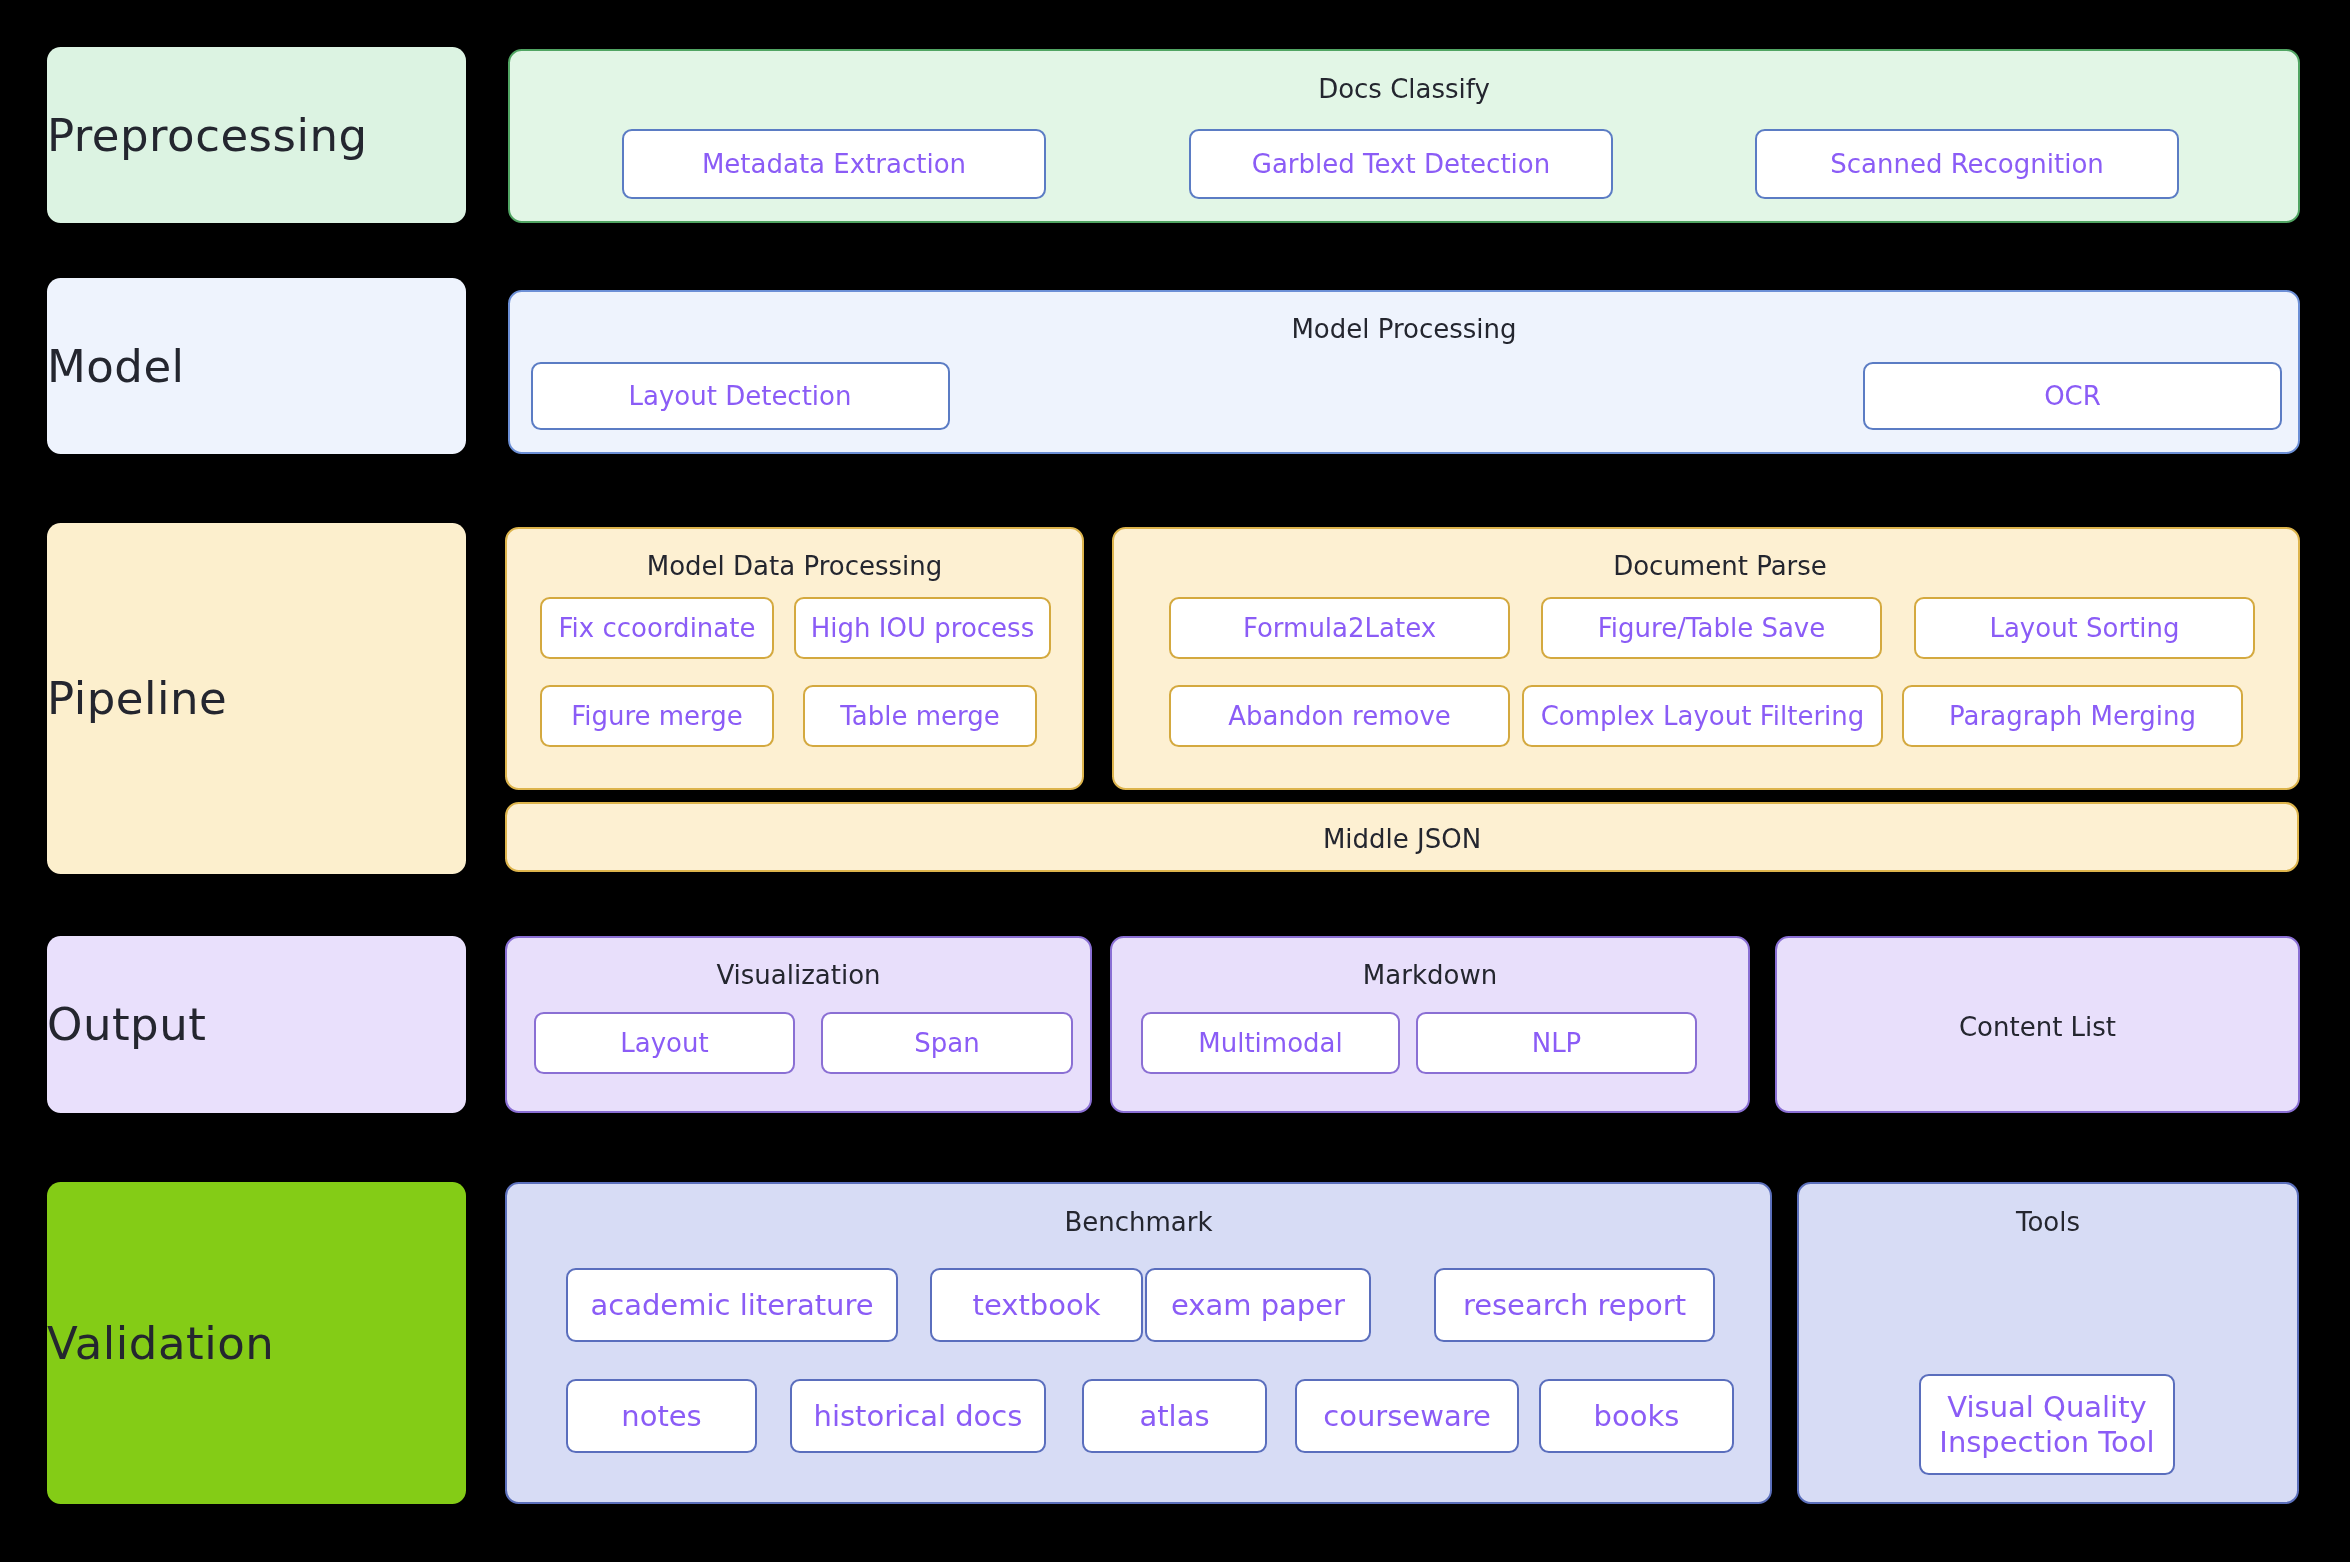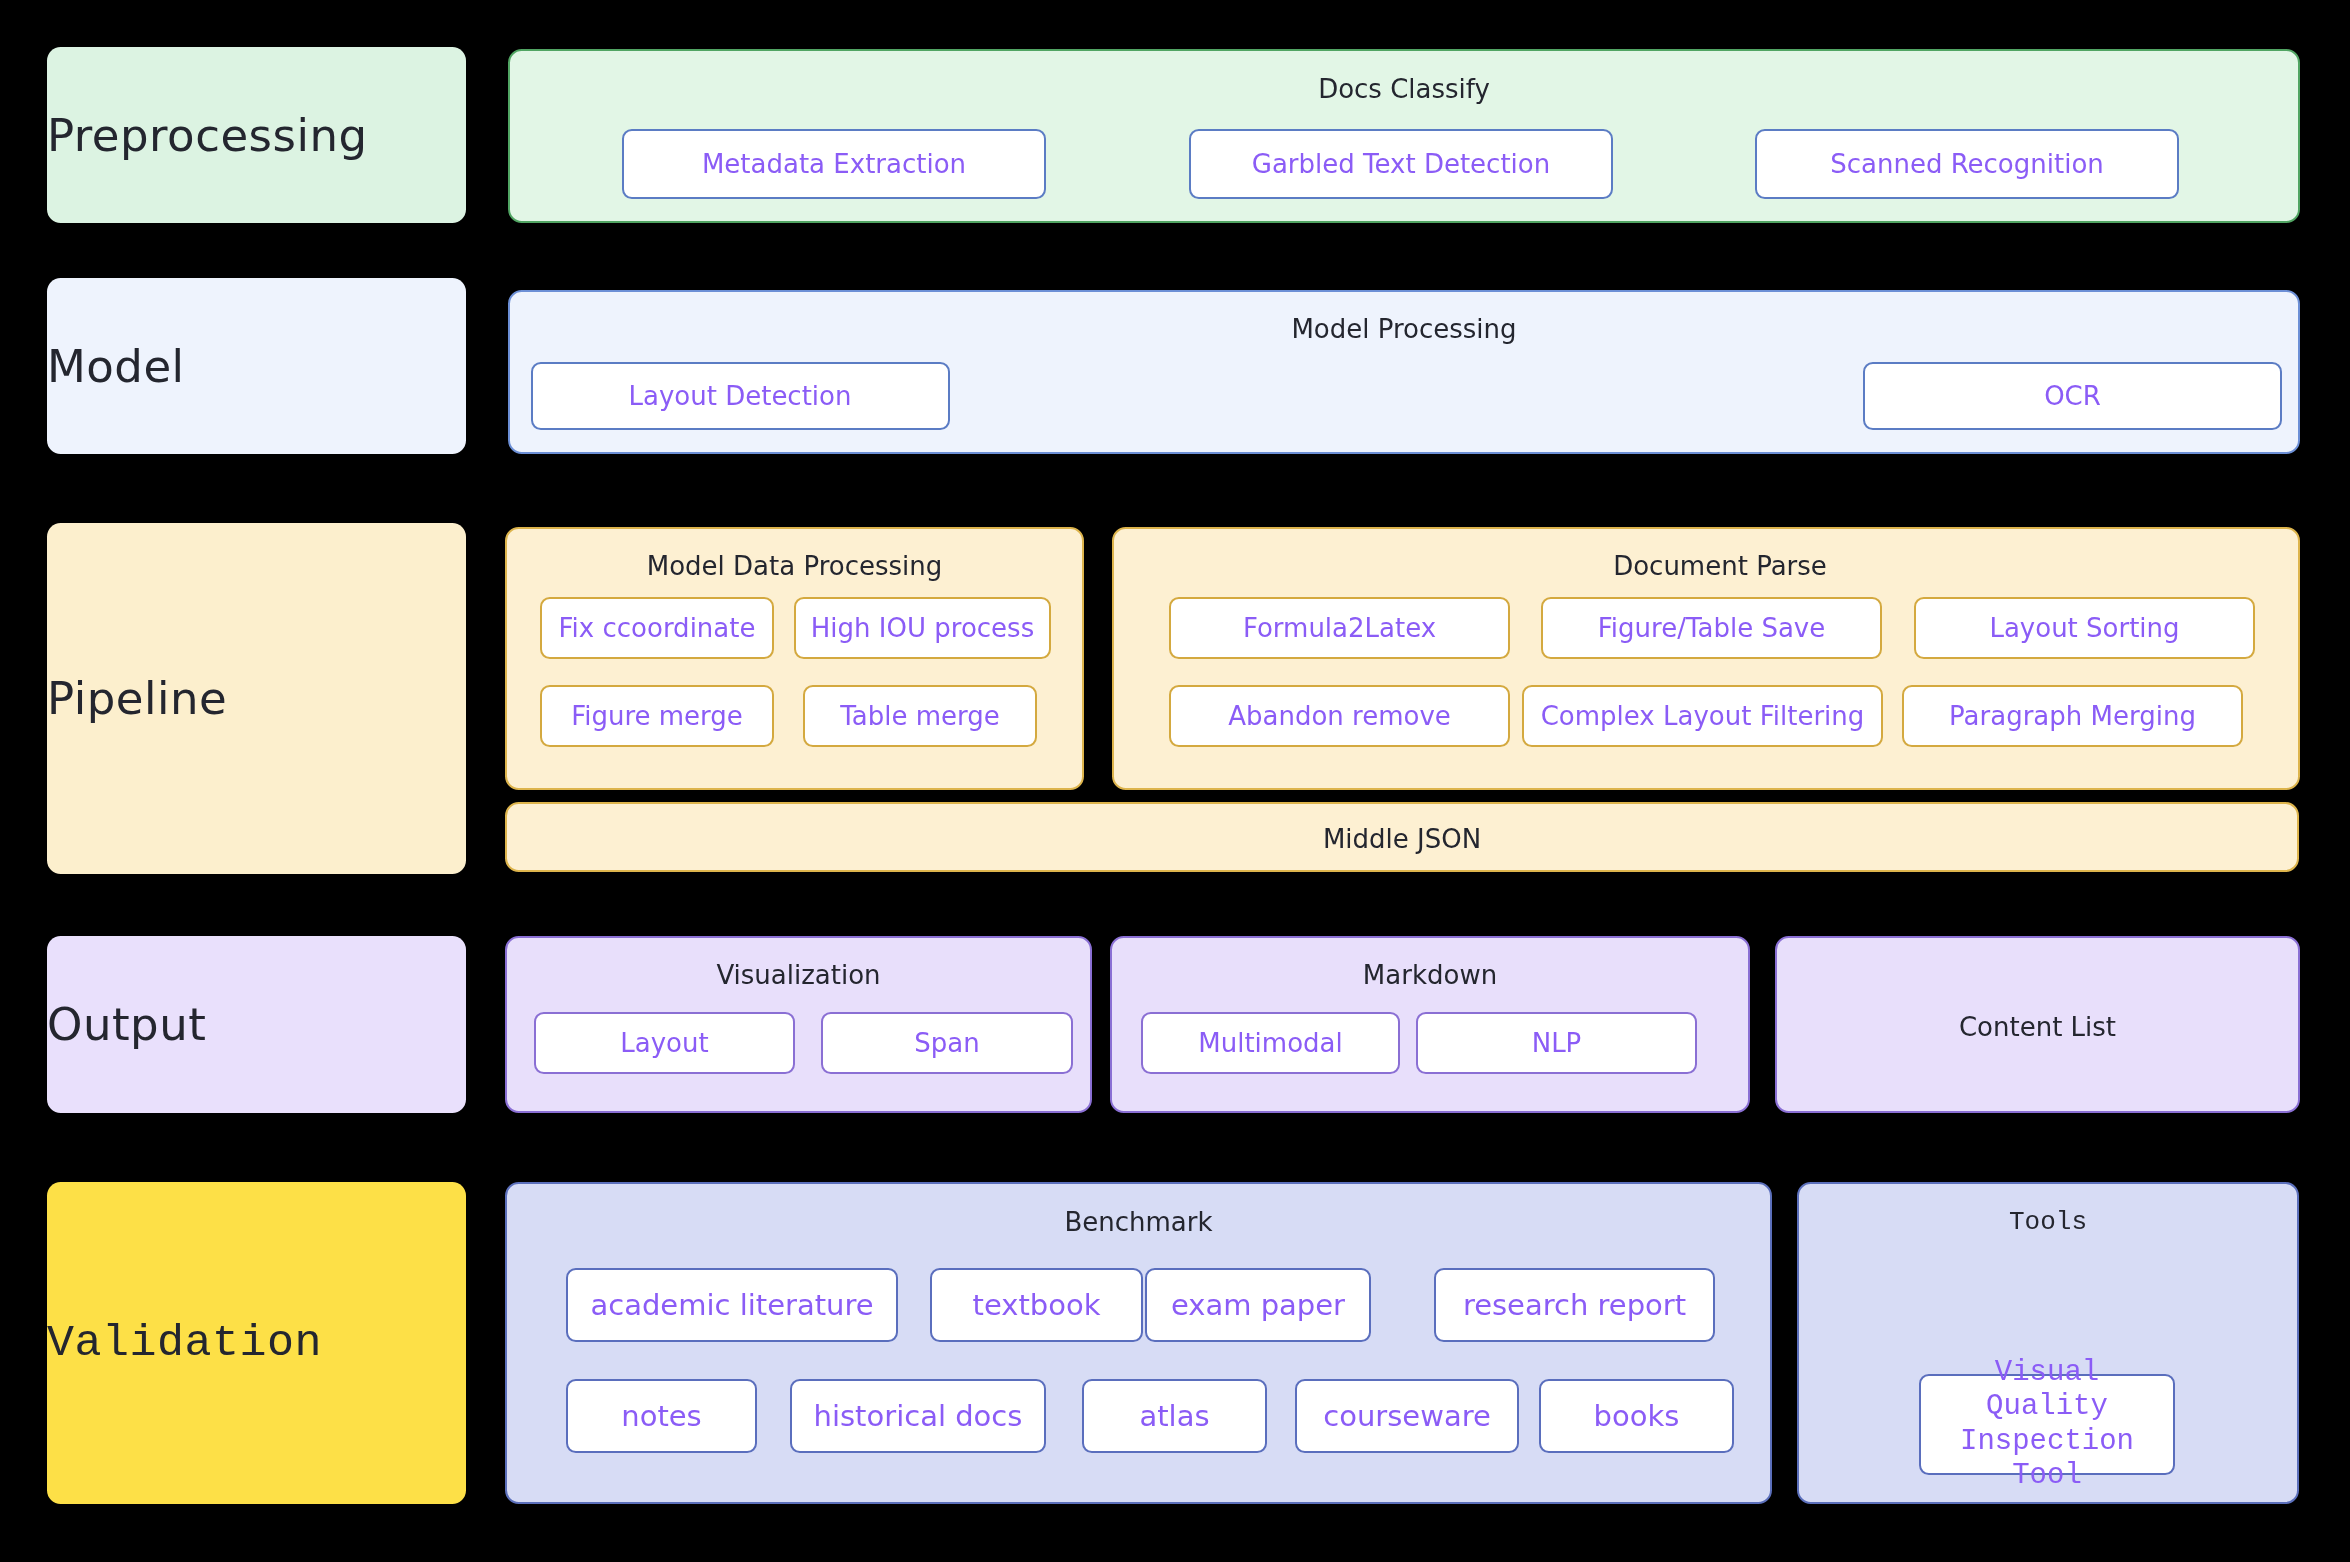--- a/index.html
+++ b/index.html
@@ -56,21 +56,21 @@
   .g-blue {background:#eef3fd;border-color:#6c8fd6;}
   .g-yellow{background:#fdf0d2;border-color:#ddb martín;}
   .g-yellow{background:#fdf0d2;border-color:#ddb44c;}
   .g-purple{background:#e8dffb;border-color:#8a6fd4;}
   .g-indigo{background:#d7dcf5;border-color:#5b6fbb;}
 
   .s-green {background:#dcf3e2;}
   .s-blue  {background:#eef3fd;}
   .s-yellow{background:#fcefcd;}
   .s-purple{background:#e9e0fc;}
-  .s-indigo{background:#fde047;font-family:Liberation Mono, monospace;}
+  .s-indigo{background:#84cc16;}
 
   .c-blue  {border-color:#5b7cc4;}
   .c-yellow{border-color:#d4a93f;}
   .c-purple{border-color:#8a6fd4;}
   .c-indigo{border-color:#5a6ebd;}
 </style>
 </head>
 <body>
 
 <div class="canvas">
@@ -159,21 +159,21 @@
     <div class="chip lg c-indigo" style="left:638px;top:84px;width:226px;height:74px;">exam paper</div>
     <div class="chip lg c-indigo" style="left:927px;top:84px;width:281px;height:74px;">research report</div>
 
     <div class="chip lg c-indigo" style="left:59px;top:195px;width:191px;height:74px;">notes</div>
     <div class="chip lg c-indigo" style="left:283px;top:195px;width:256px;height:74px;">historical docs</div>
     <div class="chip lg c-indigo" style="left:575px;top:195px;width:185px;height:74px;">atlas</div>
     <div class="chip lg c-indigo" style="left:788px;top:195px;width:224px;height:74px;">courseware</div>
     <div class="chip lg c-indigo" style="left:1032px;top:195px;width:195px;height:74px;">books</div>
   </div>
 
-  <div class="group g-indigo" style="left:1797px;top:1182px;width:502px;height:322px;font-family:Liberation Mono, monospace;">
+  <div class="group g-indigo" style="left:1797px;top:1182px;width:502px;height:322px;">
     <div class="group-title" style="top:23.4px;">Tools</div>
 
     <div class="chip lg c-indigo" style="left:120px;top:190px;width:256px;height:101px;white-space:pre-line;">Visual Quality
 Inspection Tool</div>
   </div>
 
 </div>
 
 
 </body></html>

